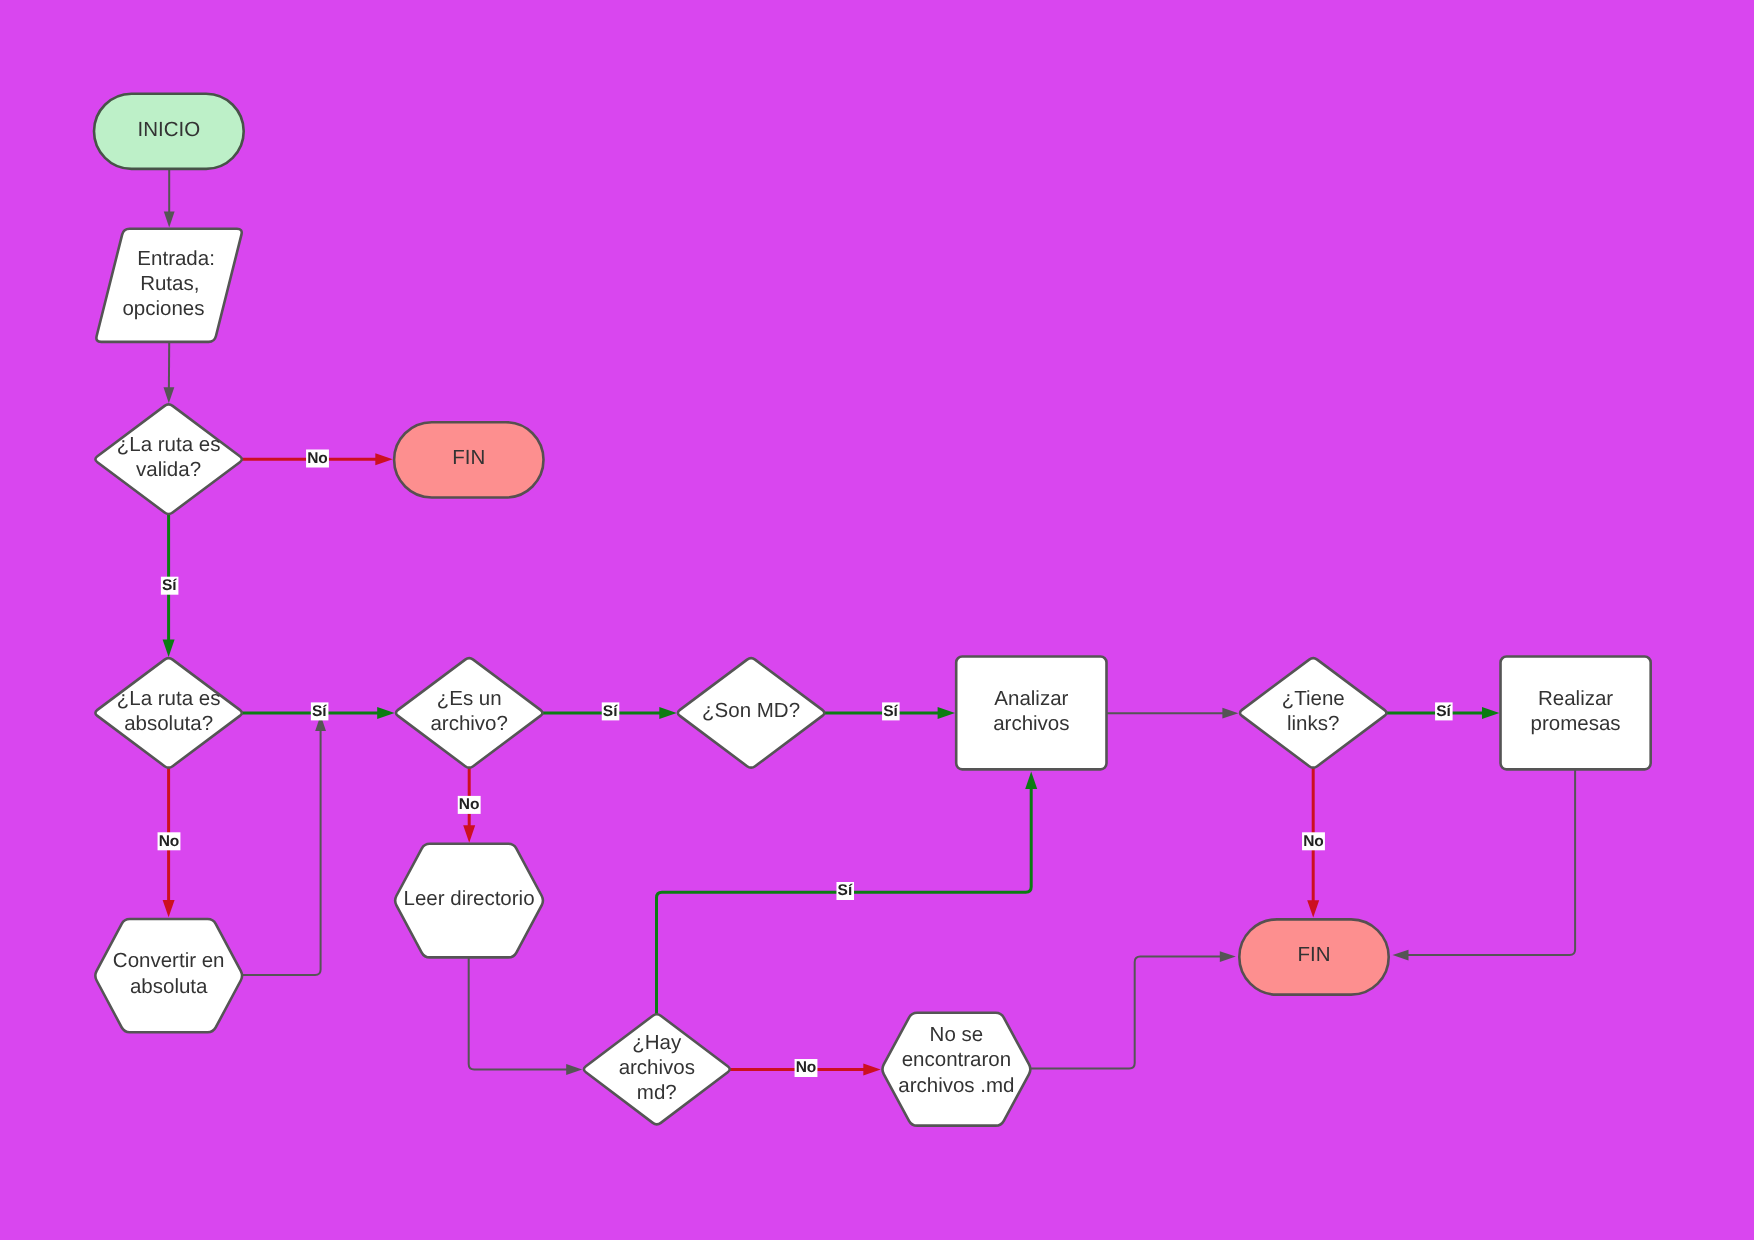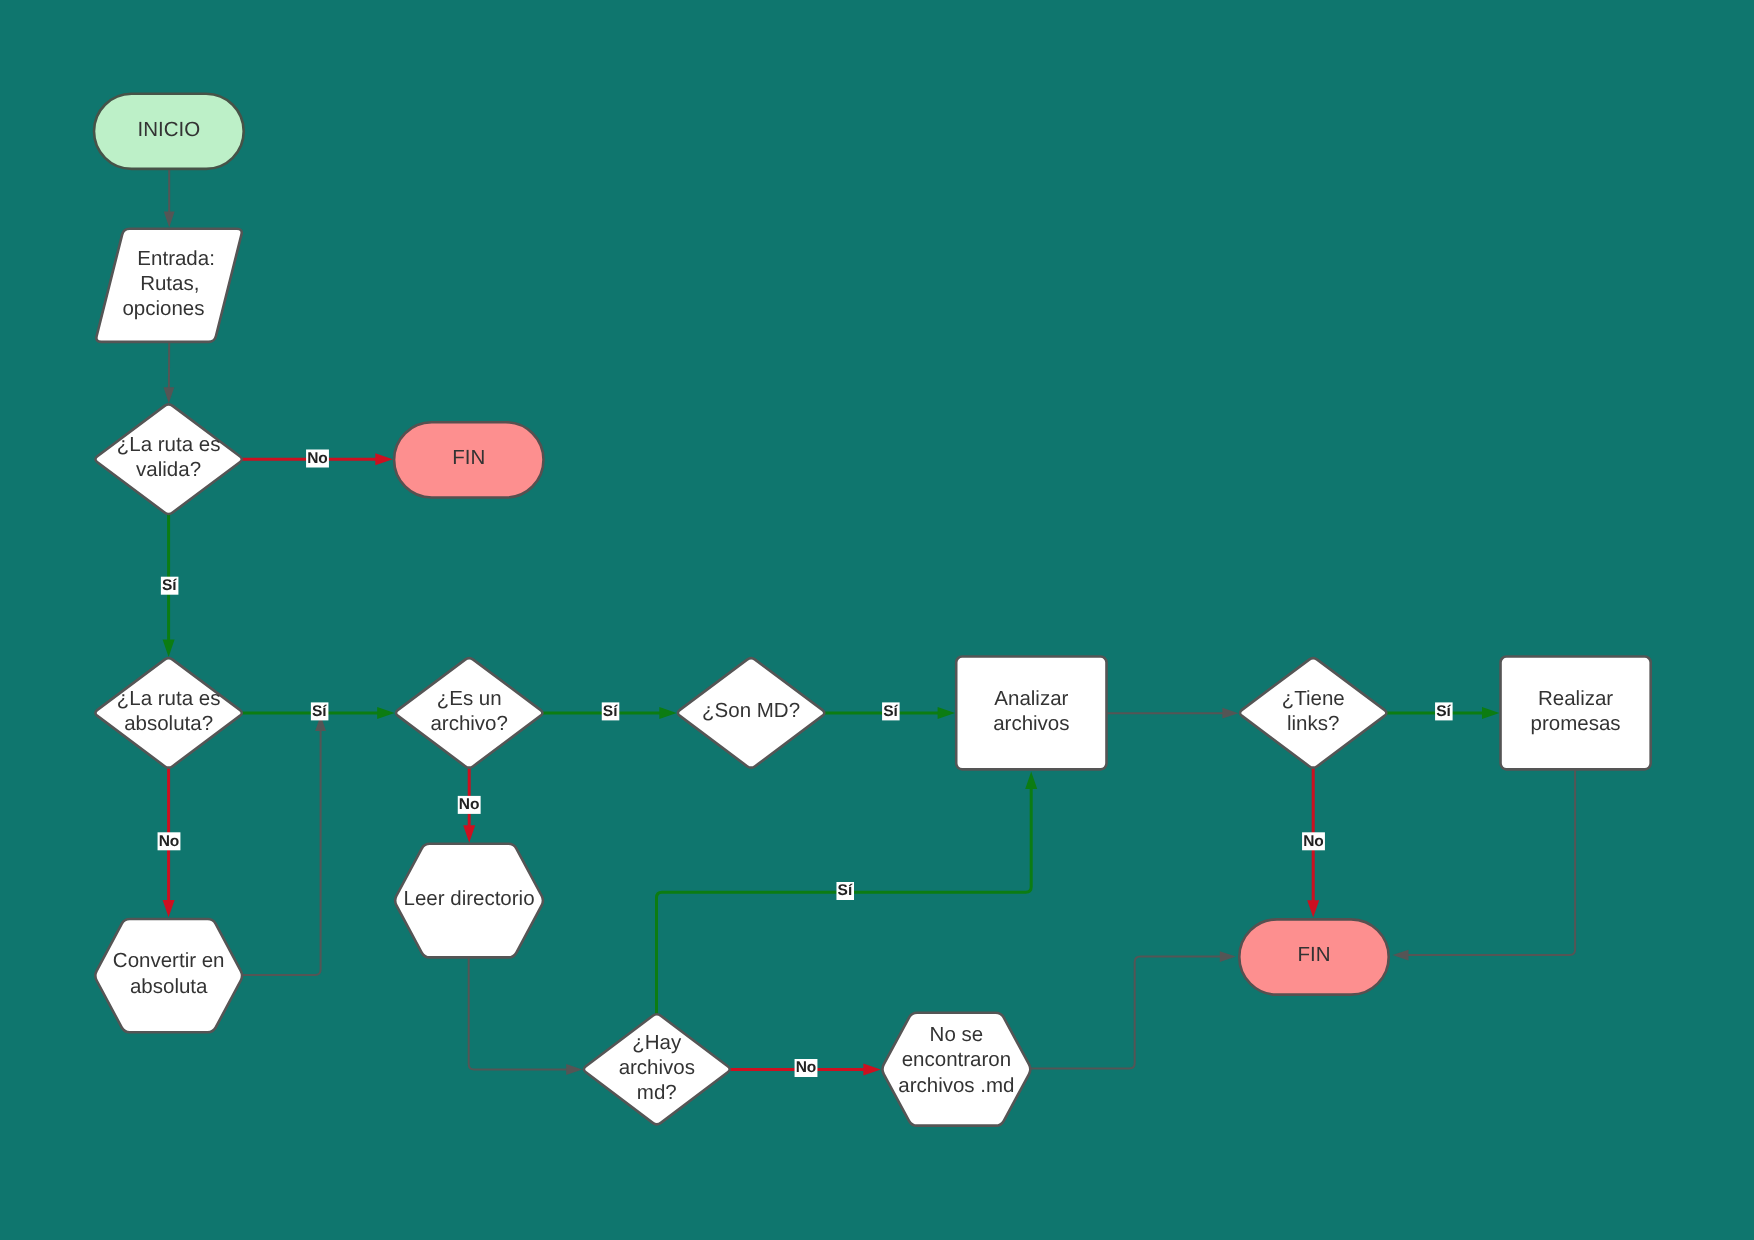--- a/index.html
+++ b/index.html
@@ -1,19 +1,19 @@
 <!DOCTYPE html>
 <html><head>
 <meta charset="utf-8">
 <title>Flowchart</title>
 <style>
   html, body { margin:0; padding:0; background:#ffffff; }
   body { width:1754px; height:1240px; overflow:hidden;
          font-family:"Liberation Sans", sans-serif; }
-  #canvas { position:relative; width:1754px; height:1240px; background:#0f766e; }
+  #canvas { position:relative; width:1754px; height:1240px; background:#d946ef; }
   svg.flow { position:absolute; left:0; top:0; width:1754px; height:1240px; }
   .node-label { font-family:"Liberation Sans", sans-serif; fill:#333333; }
   svg.flow text { text-rendering:geometricPrecision; }
   .edge-label { font-family:"Liberation Sans", sans-serif; font-weight:bold; fill:#222222; }
 </style>
 </head>
 <body>
 
 <div id="canvas">
   <svg class="flow" viewBox="0 0 1754 1240">

